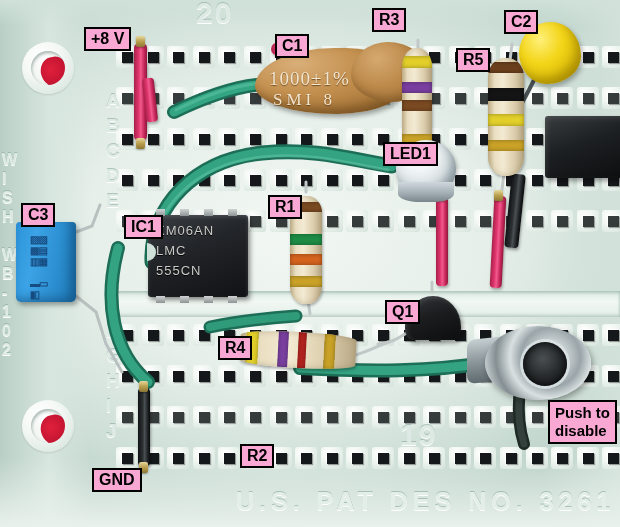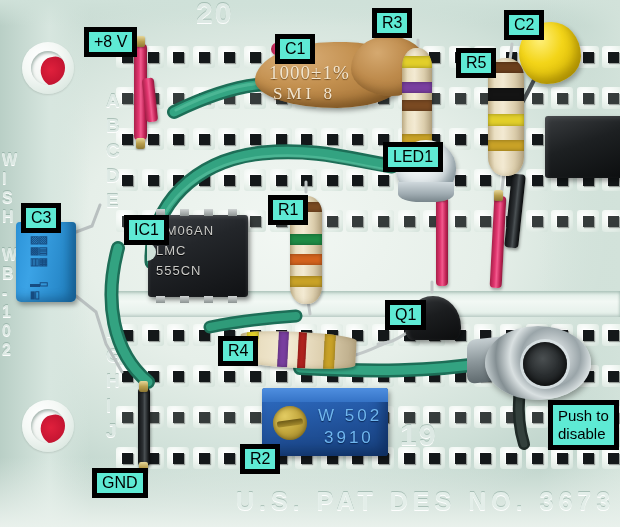--- a/index.html
+++ b/index.html
@@ -91,21 +91,21 @@
     background:linear-gradient(90deg,#c9b891 0%,#eadfc2 18%,#f3ead3 42%,#ddcfae 72%,#b9a987 100%);
     box-shadow:inset 0 0 6px rgba(120,100,60,.35), 1px 2px 3px rgba(0,0,0,.3);
     overflow:hidden;
   }
   .res .band{position:absolute;left:0;width:100%;}
 
   
 
   
   .c1{
-    position:absolute;left:255px;top:36px;width:170px;height:78px;
+    position:absolute;left:255px;top:42px;width:170px;height:78px;
   }
   .c1 .blob{
     position:absolute;left:0;top:6px;width:152px;height:66px;
     border-radius:52% 40% 46% 54% / 58% 52% 48% 42%;
     background:
       radial-gradient(ellipse at 28% 24%, #d9ae78 0%, #c3904f 40%, #a9773a 75%, #8e5f2c 100%);
     box-shadow:inset -6px -6px 10px rgba(80,50,15,.45), 2px 3px 5px rgba(0,0,0,.35);
   }
   .c1 .blob2{
     position:absolute;left:96px;top:0px;width:76px;height:60px;
@@ -256,25 +256,25 @@
   }
   .tip{
     position:absolute;width:9px;height:11px;border-radius:2px;
     background:linear-gradient(180deg,#e6d79a,#b99f4e,#8d7733);
     box-shadow:0 1px 2px rgba(0,0,0,.35);
   }
 
   
   .label{
     position:absolute;
-    background:#5eead4;
-    border:5px solid #000000;
+    background:#f9a8d4;
+    border:2px solid #000000;
     color:#000;
     font-family:"Liberation Sans",sans-serif;
-    font-weight:400;
+    font-weight:700;
     font-size:16px;
     line-height:17px;
     padding:1px 5px 2px 5px;
     white-space:pre;
     z-index:60;
   }
   .label.two{line-height:18px;font-size:15px;padding:2px 5px;}
 </style>
 </head>
 <body>
@@ -657,21 +657,21 @@
       <div class="socketwell" style="left:602px;top:447px;"></div>
       <div class="hole" style="left:608px;top:453px;"></div>
     </div>
   <div class="channel"></div>
 
   <div class="emboss big" style="left:196px;top:-4px;">20</div>
   <div class="emboss big" style="left:400px;top:418px;">19</div>
   <div class="emboss col" style="left:106px;top:88px;width:20px;">A<br>B<br>C<br>D<br>E</div>
   <div class="emboss col" style="left:106px;top:318px;width:20px;">F<br>G<br>H<br>I<br>J</div>
   <div class="emboss col" style="left:2px;top:150px;width:20px;font-size:16px;line-height:19px;">W<br>I<br>S<br>H<br>&nbsp;<br>W<br>B<br>-<br>1<br>0<br>2</div>
-  <div class="emboss pat" style="left:236px;top:487px;">U.S. PAT DES NO. 3673</div>
+  <div class="emboss pat" style="left:236px;top:487px;">U.S. PAT DES NO. 3261</div>
 
   <svg class="wire" style="left:0;top:0;" width="620" height="527">
 
     <path d="M174,112 C215,92 248,84 272,84" stroke="#1d6e57" stroke-width="14"></path>
     <path d="M174,112 C215,92 248,84 272,84" stroke="#34a583" stroke-width="9"></path>
     <path d="M176,110 C214,91 246,83 268,83" stroke="#5ec4a3" stroke-width="3" opacity=".55"></path>
 
     <path d="M152,262 C150,205 196,160 262,153 C318,148 352,160 392,166" stroke="#1d6e57" stroke-width="15"></path>
     <path d="M152,262 C150,205 196,160 262,153 C318,148 352,160 392,166" stroke="#33a381" stroke-width="10"></path>
     <path d="M154,258 C152,207 197,164 262,157 C316,152 350,164 388,170" stroke="#64c9a8" stroke-width="3" opacity=".5"></path>
@@ -793,27 +793,20 @@
       <div class="icpin" style="position:absolute;left:228px;top:296px;"></div>
     </div>
 
   <div class="led">
     <div class="dome"></div>
     <div class="rim"></div>
   </div>
 
   <div class="q1"></div>
 
-  <div class="pot">
-    <div class="case"></div>
-    <div class="top"></div>
-    <div class="screw"></div>
-    <div class="ptxt a">W 502</div>
-    <div class="ptxt b">3910</div>
-  </div>
 
   <div class="blackrect"></div>
 
   <div class="jack">
     <div class="nose"></div>
     <div class="barrel"></div>
     <div class="inner"></div>
   </div>
 
   <div id="labels">

